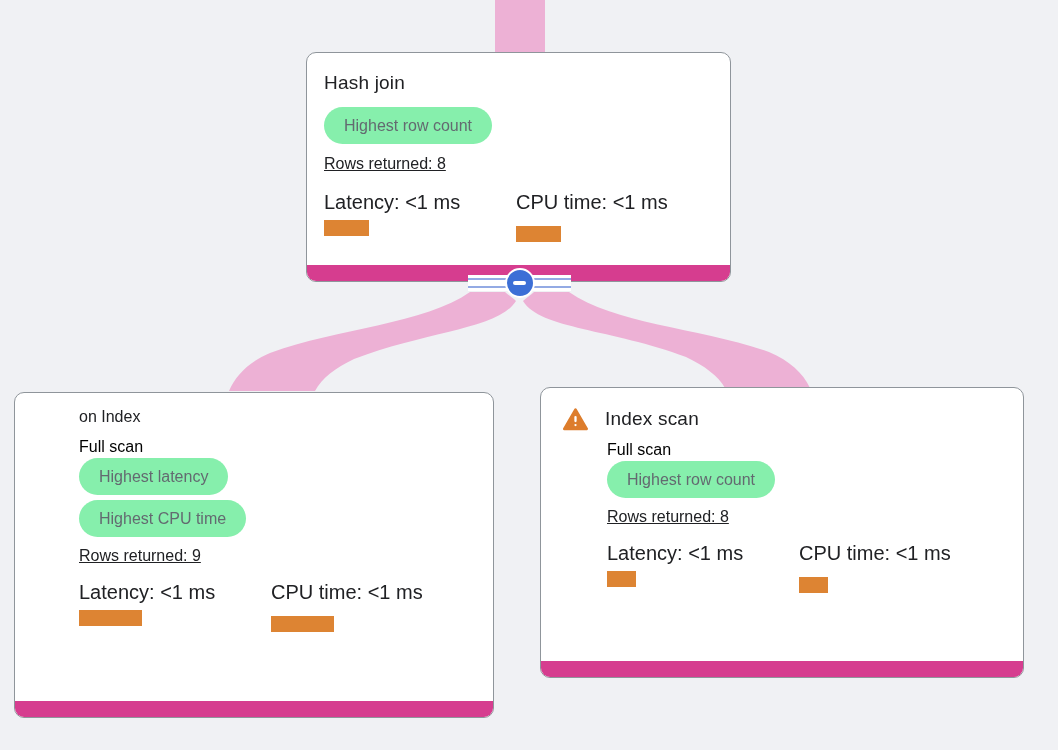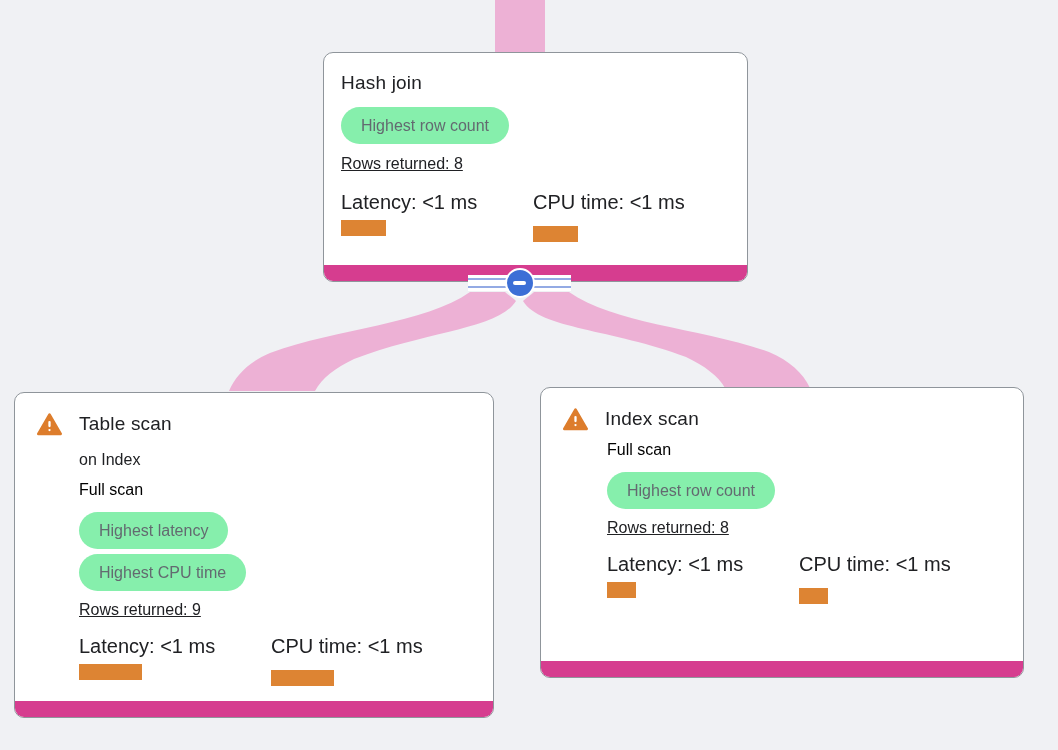--- a/index.html
+++ b/index.html
@@ -15,21 +15,21 @@
 
   
   .card{
     position:absolute;
     background:#ffffff;
     border:1.5px solid #8f959b;
     border-radius:10px;
     box-sizing:border-box;
     overflow:hidden;
   }
-  .card-hash{left:323px;top:52px;width:425px;height:230px;}
+  .card-hash{left:306px;top:52px;width:425px;height:230px;}
   .card-table{left:14px;top:392px;width:480px;height:326px;}
   .card-index{left:540px;top:387px;width:484px;height:291px;}
   .accent-bar{
     position:absolute;left:0;right:0;bottom:0;height:16px;
     background:#d63d8f;
   }
   .node-title{
     font-size:19px;font-weight:500;letter-spacing:.2px;
     margin:0;line-height:25px;
   }
@@ -37,21 +37,21 @@
   .hash-pad .node-title{margin-bottom:12px;}
 
   .head{display:flex;align-items:flex-start;padding:18px 16px 0 22px;}
   .warn{width:25px;height:23px;margin:2px 17px 0 0;flex:none;}
   .body{padding:0 16px 0 64px;}
   .card-index .body{padding-left:66px;}
 
   .sub{font-size:16px;line-height:22px;margin:13px 0 0;}
   .scan-type{font-size:16px;line-height:22px;margin:8px 0 0;color:#000000;}
 
-  .badges{display:flex;flex-direction:column;align-items:flex-start;gap:5px;margin-top:11px;}
+  .badges{display:flex;flex-direction:column;align-items:flex-start;gap:5px;}
   .badge{
     display:inline-block;background:#86efac;color:#636a70;
     font-size:16px;line-height:23px;padding:7px 20px;border-radius:19px;
     white-space:nowrap;
   }
   .hash-pad .badge{margin-bottom:0;}
   .hash-pad .badges{margin-top:0;}
 
   .rows-returned{font-size:16px;line-height:22px;margin:8px 0 0;text-decoration:underline;}
   .hash-pad .rows-returned{margin-top:9px;}
@@ -129,28 +129,20 @@
   </div>
 
   <div class="collapse">
     <div class="stripes"></div>
     <div class="collapse-circle">
       <div class="minus"></div>
     </div>
   </div>
 
   <div class="card card-table">
-    <div class="head">
-      <svg class="warn" viewBox="0 0 24 22">
-        <path d="M12 1.5 L22.7 20 H1.3 Z" fill="#dd7d2c" stroke="#dd7d2c" stroke-width="2.6" stroke-linejoin="round"></path>
-        <rect x="10.9" y="7.6" width="2.2" height="6" rx="1.1" fill="#ffffff"></rect>
-        <rect x="10.9" y="15.2" width="2.2" height="2.2" rx="1.1" fill="#ffffff"></rect>
-      </svg>
-      <h2 class="node-title">Table scan</h2>
-    </div>
     <div class="body">
       <p class="sub">on Index</p>
       <p class="scan-type">Full scan</p>
       <div class="badges">
         <span class="badge">Highest latency</span>
         <span class="badge">Highest CPU time</span>
       </div>
       <p class="rows-returned">Rows returned: 9</p>
       <div class="metrics">
         <div class="metric">

